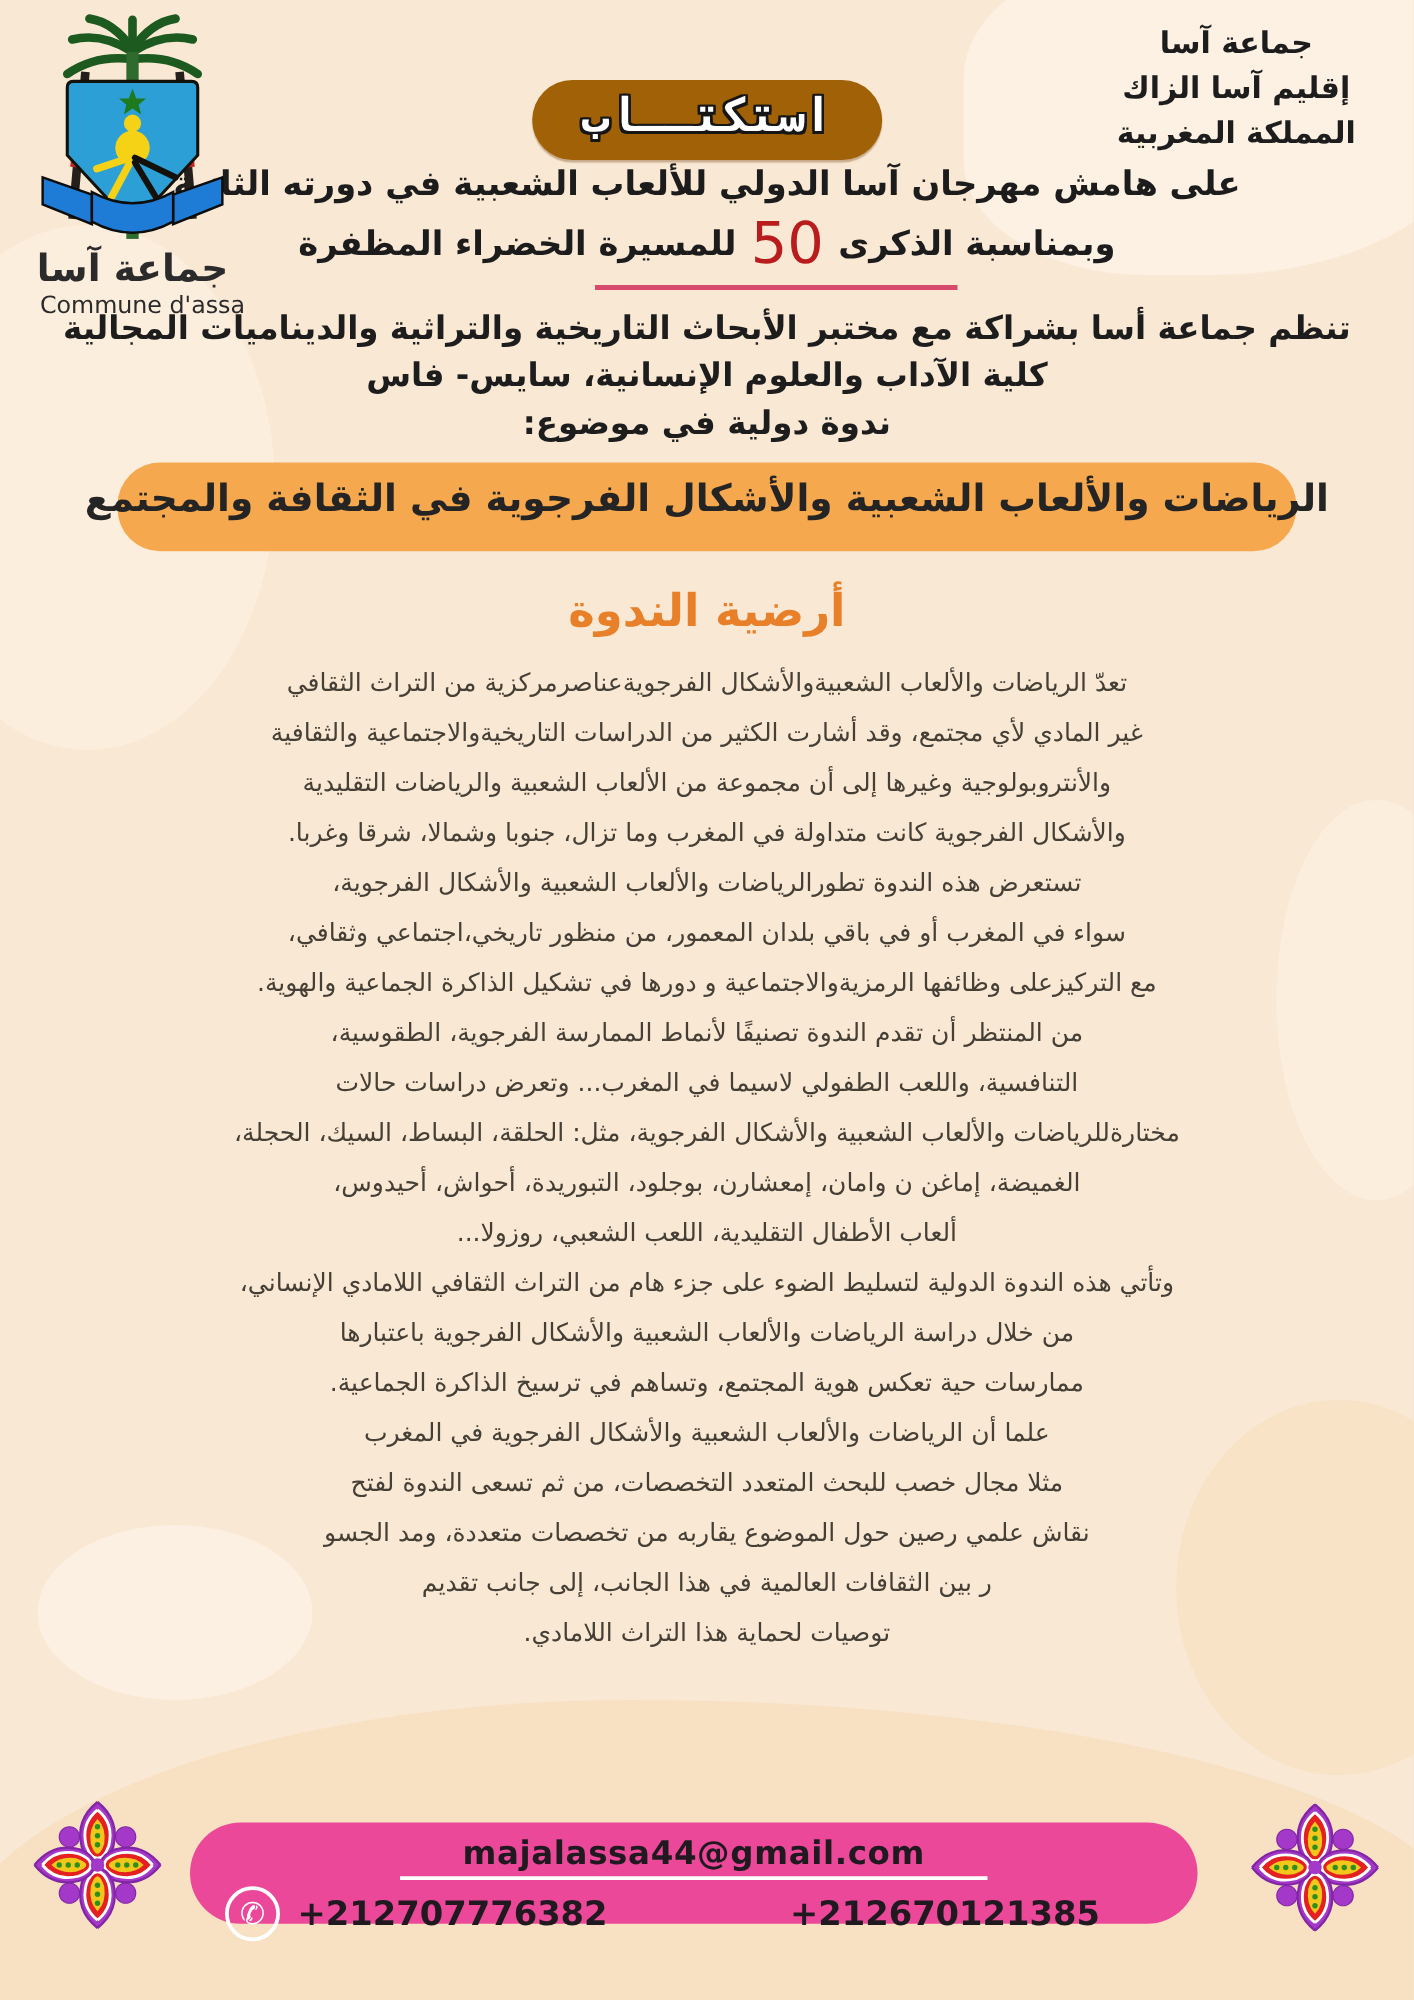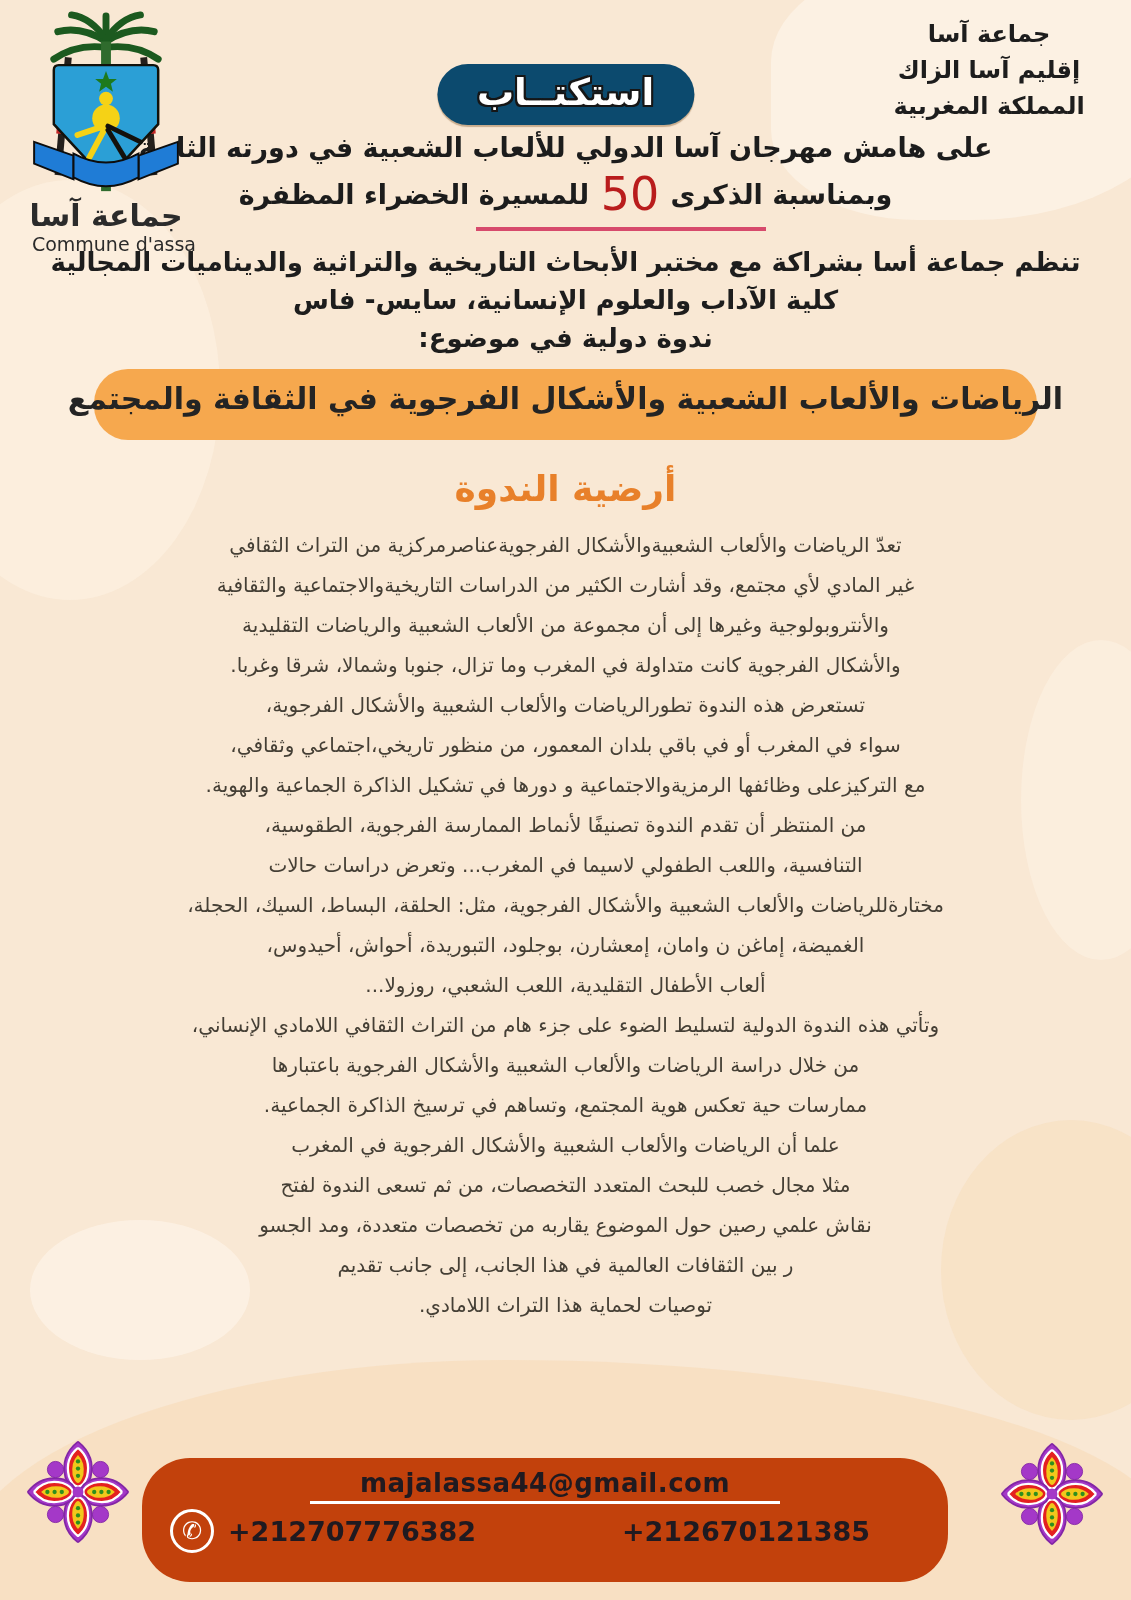--- a/index.html
+++ b/index.html
@@ -24,22 +24,22 @@
   .emblem svg { display:block; margin:0 auto; }
   .emblem-ar { font-size:30px; font-weight:bold; color:#2b2b2b; margin-top:-2px; }
   .emblem-fr { font-size:19px; color:#2b2b2b; direction:ltr;text-align:right; }
 
   
   .org { position:absolute; top:16px; right:22px; width:240px; text-align:center; z-index:3;
          font-size:24px; font-weight:bold; color:#1d1d1d; line-height:36px; }
 
   
   .badge { position:absolute; top:64px; left:50%; transform:translateX(-50%); z-index:3;
-           background:#0c4a6e; border-radius:32px; padding:7px 40px 11px;
-           box-shadow:0 2px 1px rgba(110,60,10,.35); }
+           background:#a16207; border-radius:32px; padding:7px 40px 11px;
+           box-shadow:0 2px 1px rgba(110,60,10,.35);font-family:Liberation Mono, monospace; }
   .badge span {
     font-size:37px; font-weight:bold; color:#ffffff;
     text-shadow:-2px -2px 0 #161616, 2px -2px 0 #161616, -2px 2px 0 #161616, 2px 2px 0 #161616,
                  0 -2px 0 #161616, 0 2px 0 #161616, -2px 0 0 #161616, 2px 0 0 #161616;
   }
 
   .headline { color:#1c1c1c; font-weight:bold; }
   .headline .h1 { font-size:27px; line-height:40px; }
   .headline .h2 { font-size:27px; line-height:52px; }
   .fifty { font-size:46px; color:#b91c1c; font-weight:normal; padding:0 2px; vertical-align:-6px; }
@@ -51,22 +51,22 @@
   .titlebar { margin:12px 94px 0; background:#f6a84e; border-radius:34px; padding:12px 18px 24px;
               display:flex; justify-content:center; }
   .titlebar span { font-size:30px; font-weight:bold; color:#242424; white-space:nowrap; }
 
   .secheading { margin-top:28px; font-size:36px; font-weight:bold; color:#e8802a; }
 
   .bodytext { margin-top:16px; color:#453f35; font-size:20px; line-height:40px; }
   .bline { white-space:nowrap; }
 
   
-  .footerbar { position:absolute; z-index:3; left:142px; top:1458px; width:806px; height:124px;
-               background:#c2410c; border-radius:48px; color:#201a20; }
+  .footerbar { position:absolute; z-index:3; left:152px; top:1458px; width:806px; height:81px;
+               background:#ec4899; border-radius:48px; color:#201a20; }
   .email-row { padding-top:10px; text-align:center; }
   .email { font-size:26px; font-weight:bold; direction:ltr; letter-spacing:.5px; }
   .email-underline { width:470px; height:3px; background:#ffffff; margin:3px auto 5px; }
   .phones { display:flex; direction:ltr; align-items:center; padding:0 78px 0 28px; justify-content:space-between; }
   .phone { font-size:27px; font-weight:bold; direction:ltr; }
   .waicon { width:44px; height:44px; border:3px solid #fff; border-radius:50%; color:#fff;
             display:flex; align-items:center; justify-content:center; font-size:24px; margin-right:14px; }
   .phones .left-group { display:flex; align-items:center; }
 
   .flower { position:absolute; z-index:2; }

